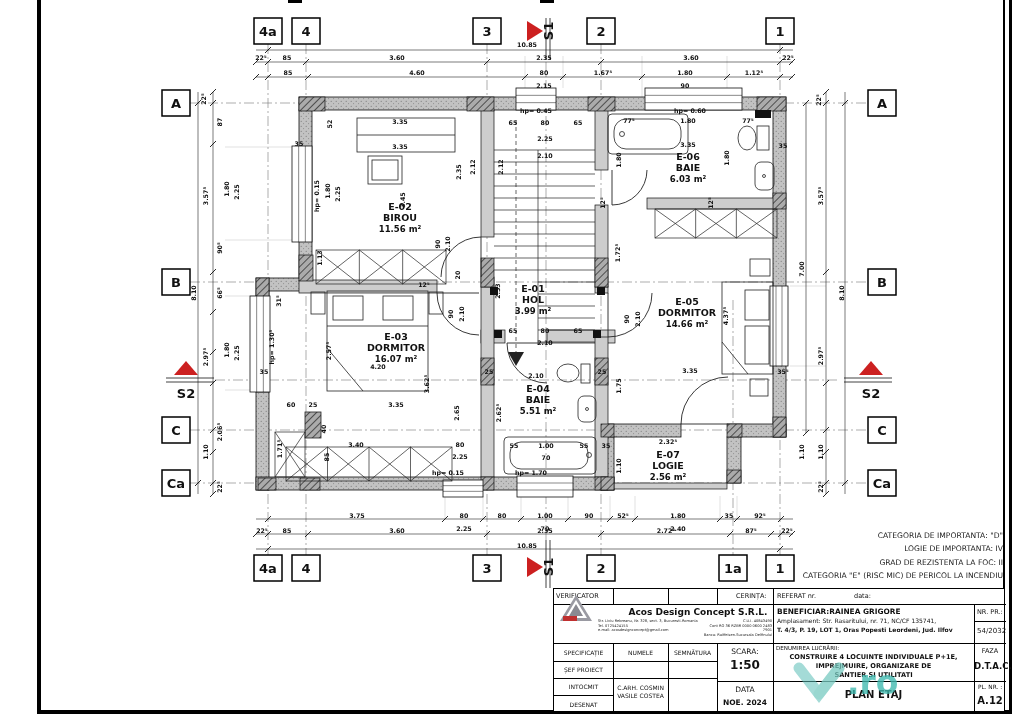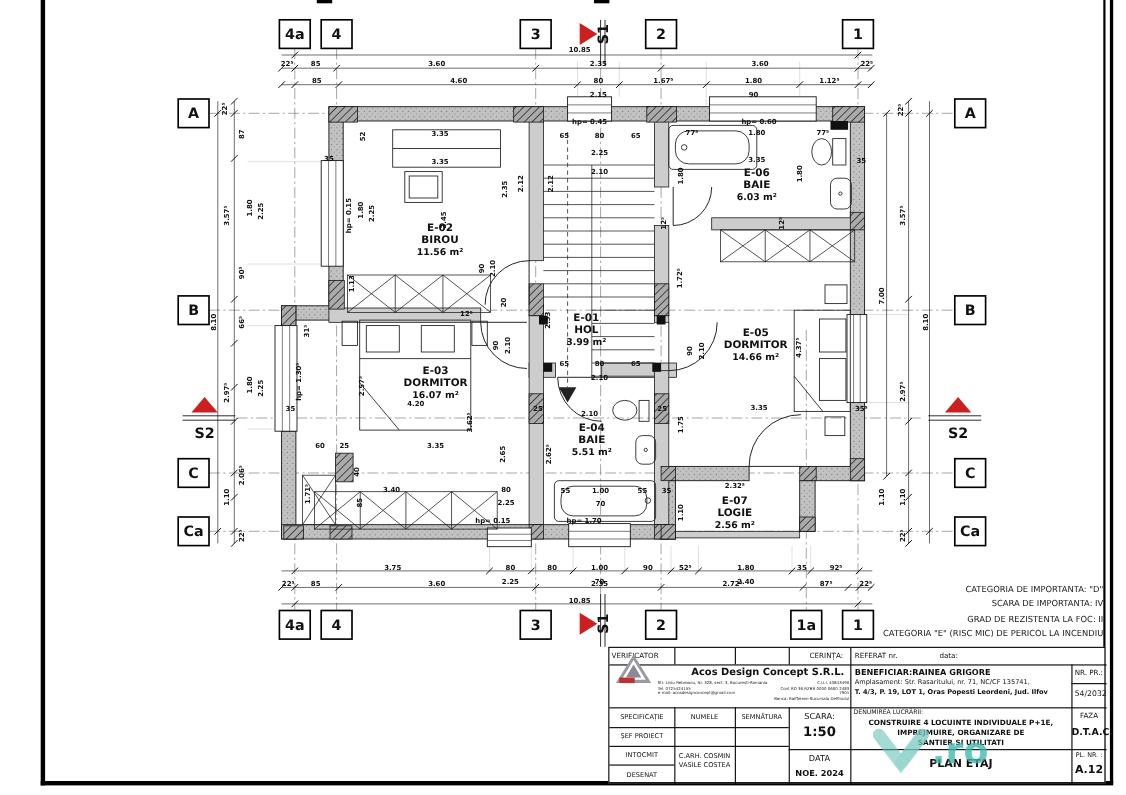--- a/index.html
+++ b/index.html
@@ -686,21 +686,21 @@
     <rect x="37" y="710" width="975" height="4"></rect>
     <rect x="1003" y="0" width="2" height="712"></rect>
     <rect x="1009" y="0" width="3" height="712"></rect>
     <rect x="288" y="0" width="14" height="3"></rect>
     <rect x="540" y="0" width="14" height="3"></rect>
   </g>
 </svg>
 
 <div class="notes">
   <div>CATEGORIA DE IMPORTANTA: "D"</div>
-  <div>SCARA DE IMPORTANTA: IV</div>
+  <div>LOGIE DE IMPORTANTA: IV</div>
   <div>GRAD DE REZISTENTA LA FOC: II</div>
   <div>CATEGORIA "E" (RISC MIC) DE PERICOL LA INCENDIU</div>
 </div>
 
 <div class="tb">
   <div class="vline" style="left:59px;top:0;height:15px;"></div>
   <div class="vline" style="left:114px;top:0;height:15px;"></div>
   <div class="vline" style="left:163px;top:0;height:15px;"></div>
   <div class="vline" style="left:59px;top:54px;height:70px;"></div>
   <div class="vline" style="left:114px;top:54px;height:70px;"></div>

